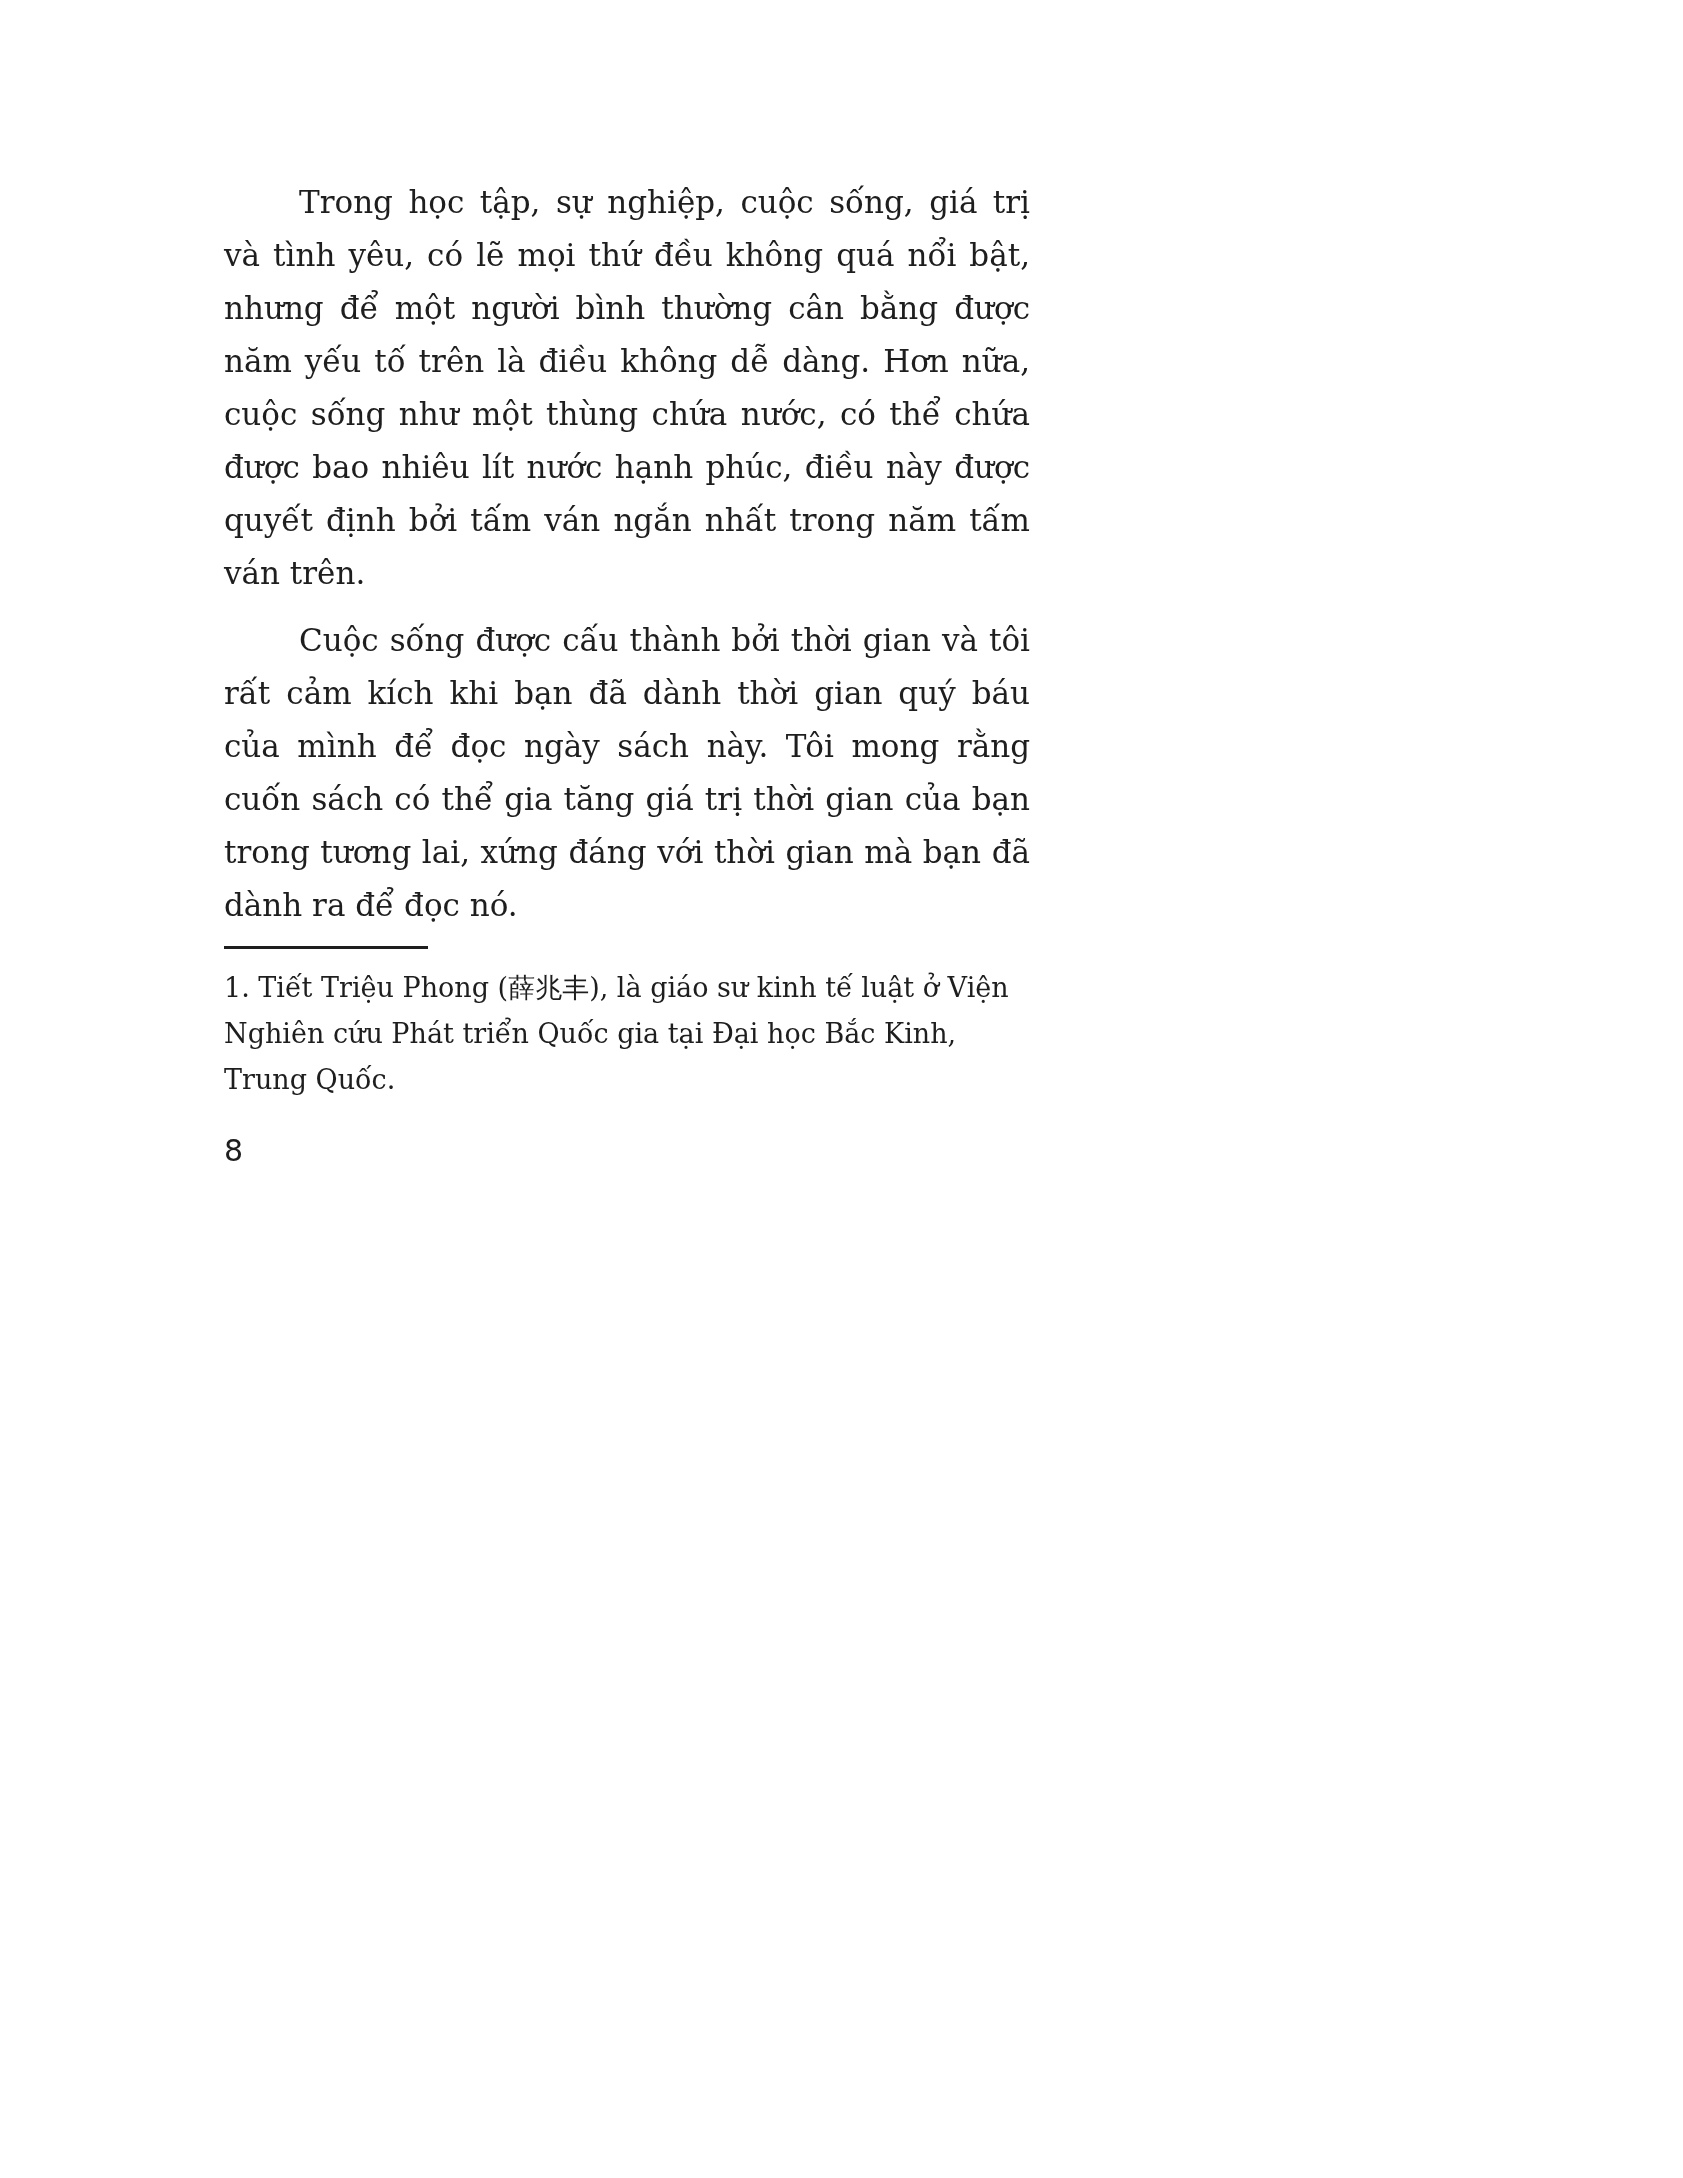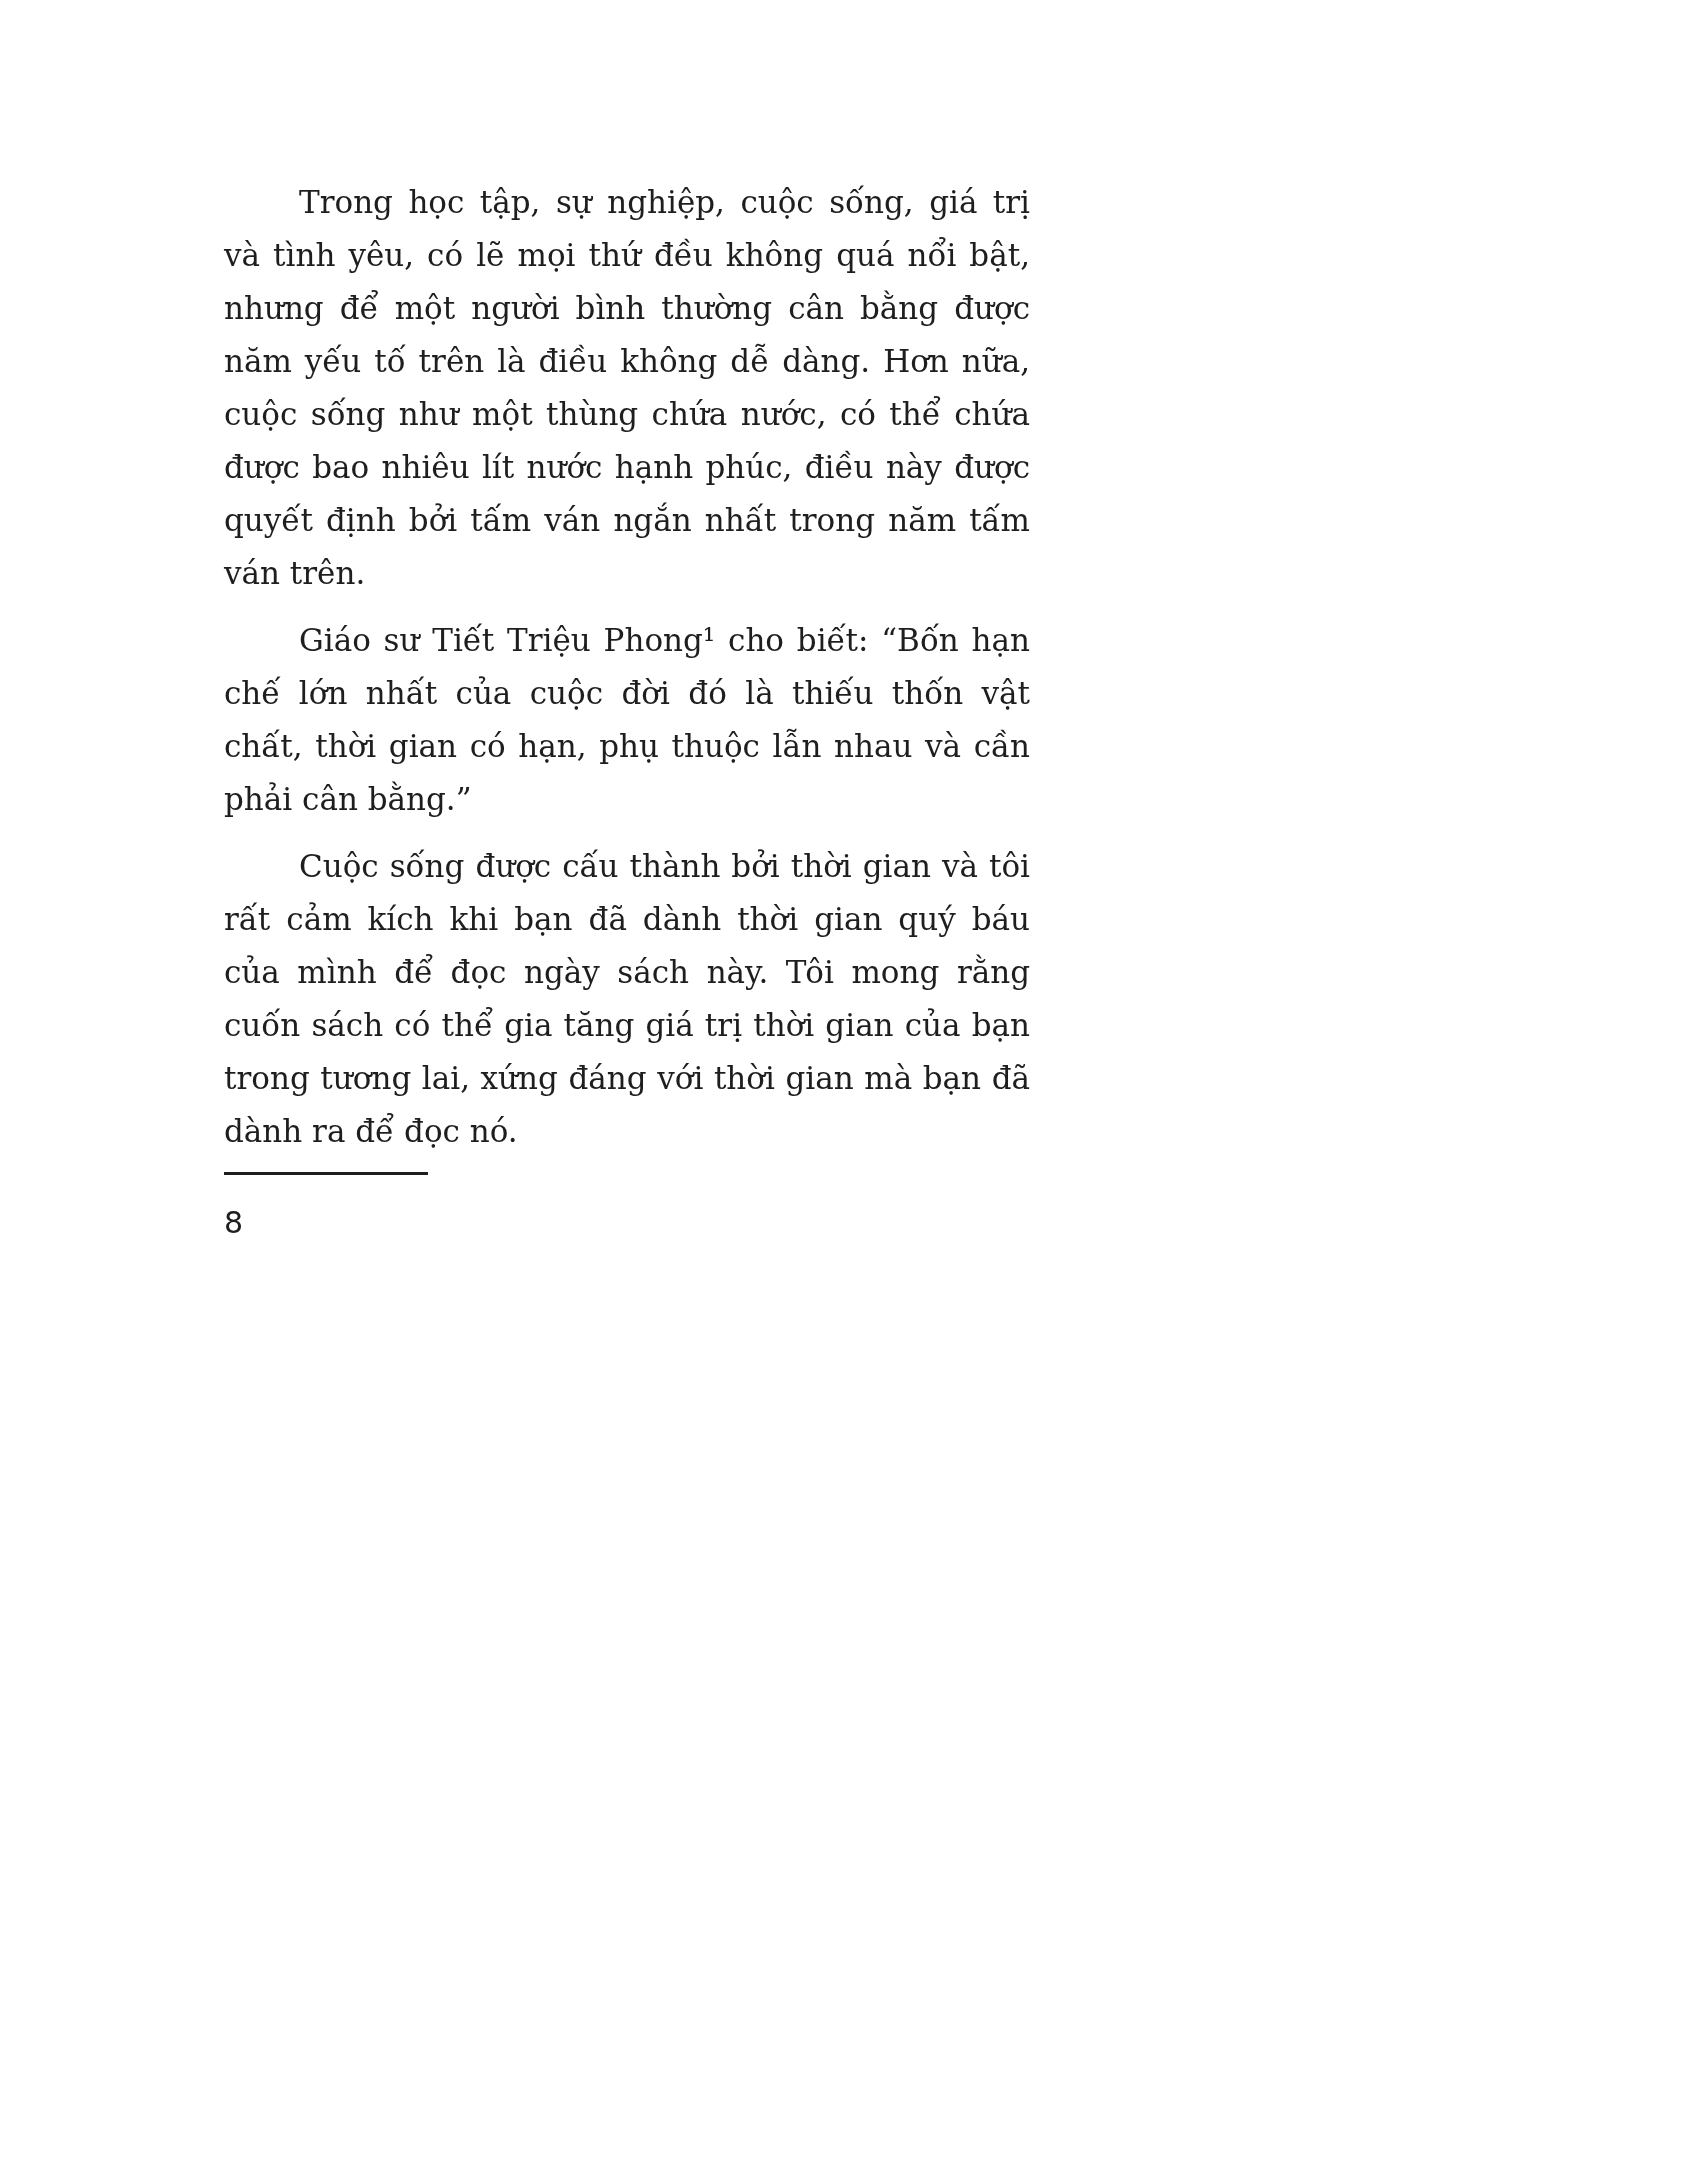--- a/index.html
+++ b/index.html
@@ -58,26 +58,26 @@
   </style>
 </head>
 <body>
 
 <div class="page">
   <div class="text-block">
 
 
     <p class="para indent">Trong học tập, sự nghiệp, cuộc sống, giá trị và tình yêu, có lẽ mọi thứ đều không quá nổi bật, nhưng để một người bình thường cân bằng được năm yếu tố trên là điều không dễ dàng. Hơn nữa, cuộc sống như một thùng chứa nước, có thể chứa được bao nhiêu lít nước hạnh phúc, điều này được quyết định bởi tấm ván ngắn nhất trong năm tấm ván trên.</p>
 
-    <p class="para indent">Giáo sư Tiết Triệu Phong¹ cho biết: “Bốn hạn chế lớn nhất của cuộc đời đó là thiếu thốn vật chất, thời gian có hạn, phụ thuộc lẫn nhau và cần phải cân bằng.”</p>
 
 
     <p class="para indent">Cuộc sống được cấu thành bởi thời gian và tôi rất cảm kích khi bạn đã dành thời gian quý báu của mình để đọc ngày sách này. Tôi mong rằng cuốn sách có thể gia tăng giá trị thời gian của bạn trong tương lai, xứng đáng với thời gian mà bạn đã dành ra để đọc nó.</p>
 
     <div class="footnote">
       <div class="footnote-rule"></div>
+      <p class="footnote-text">1. Tiết Triệu Phong (薛兆丰), là giáo sư kinh tế luật ở Viện Nghiên cứu Phát triển Quốc gia tại Đại học Bắc Kinh, Trung Quốc.</p>
     </div>
 
     <div class="page-number">8</div>
 
   </div>
 </div>
 
 
 </body></html>

